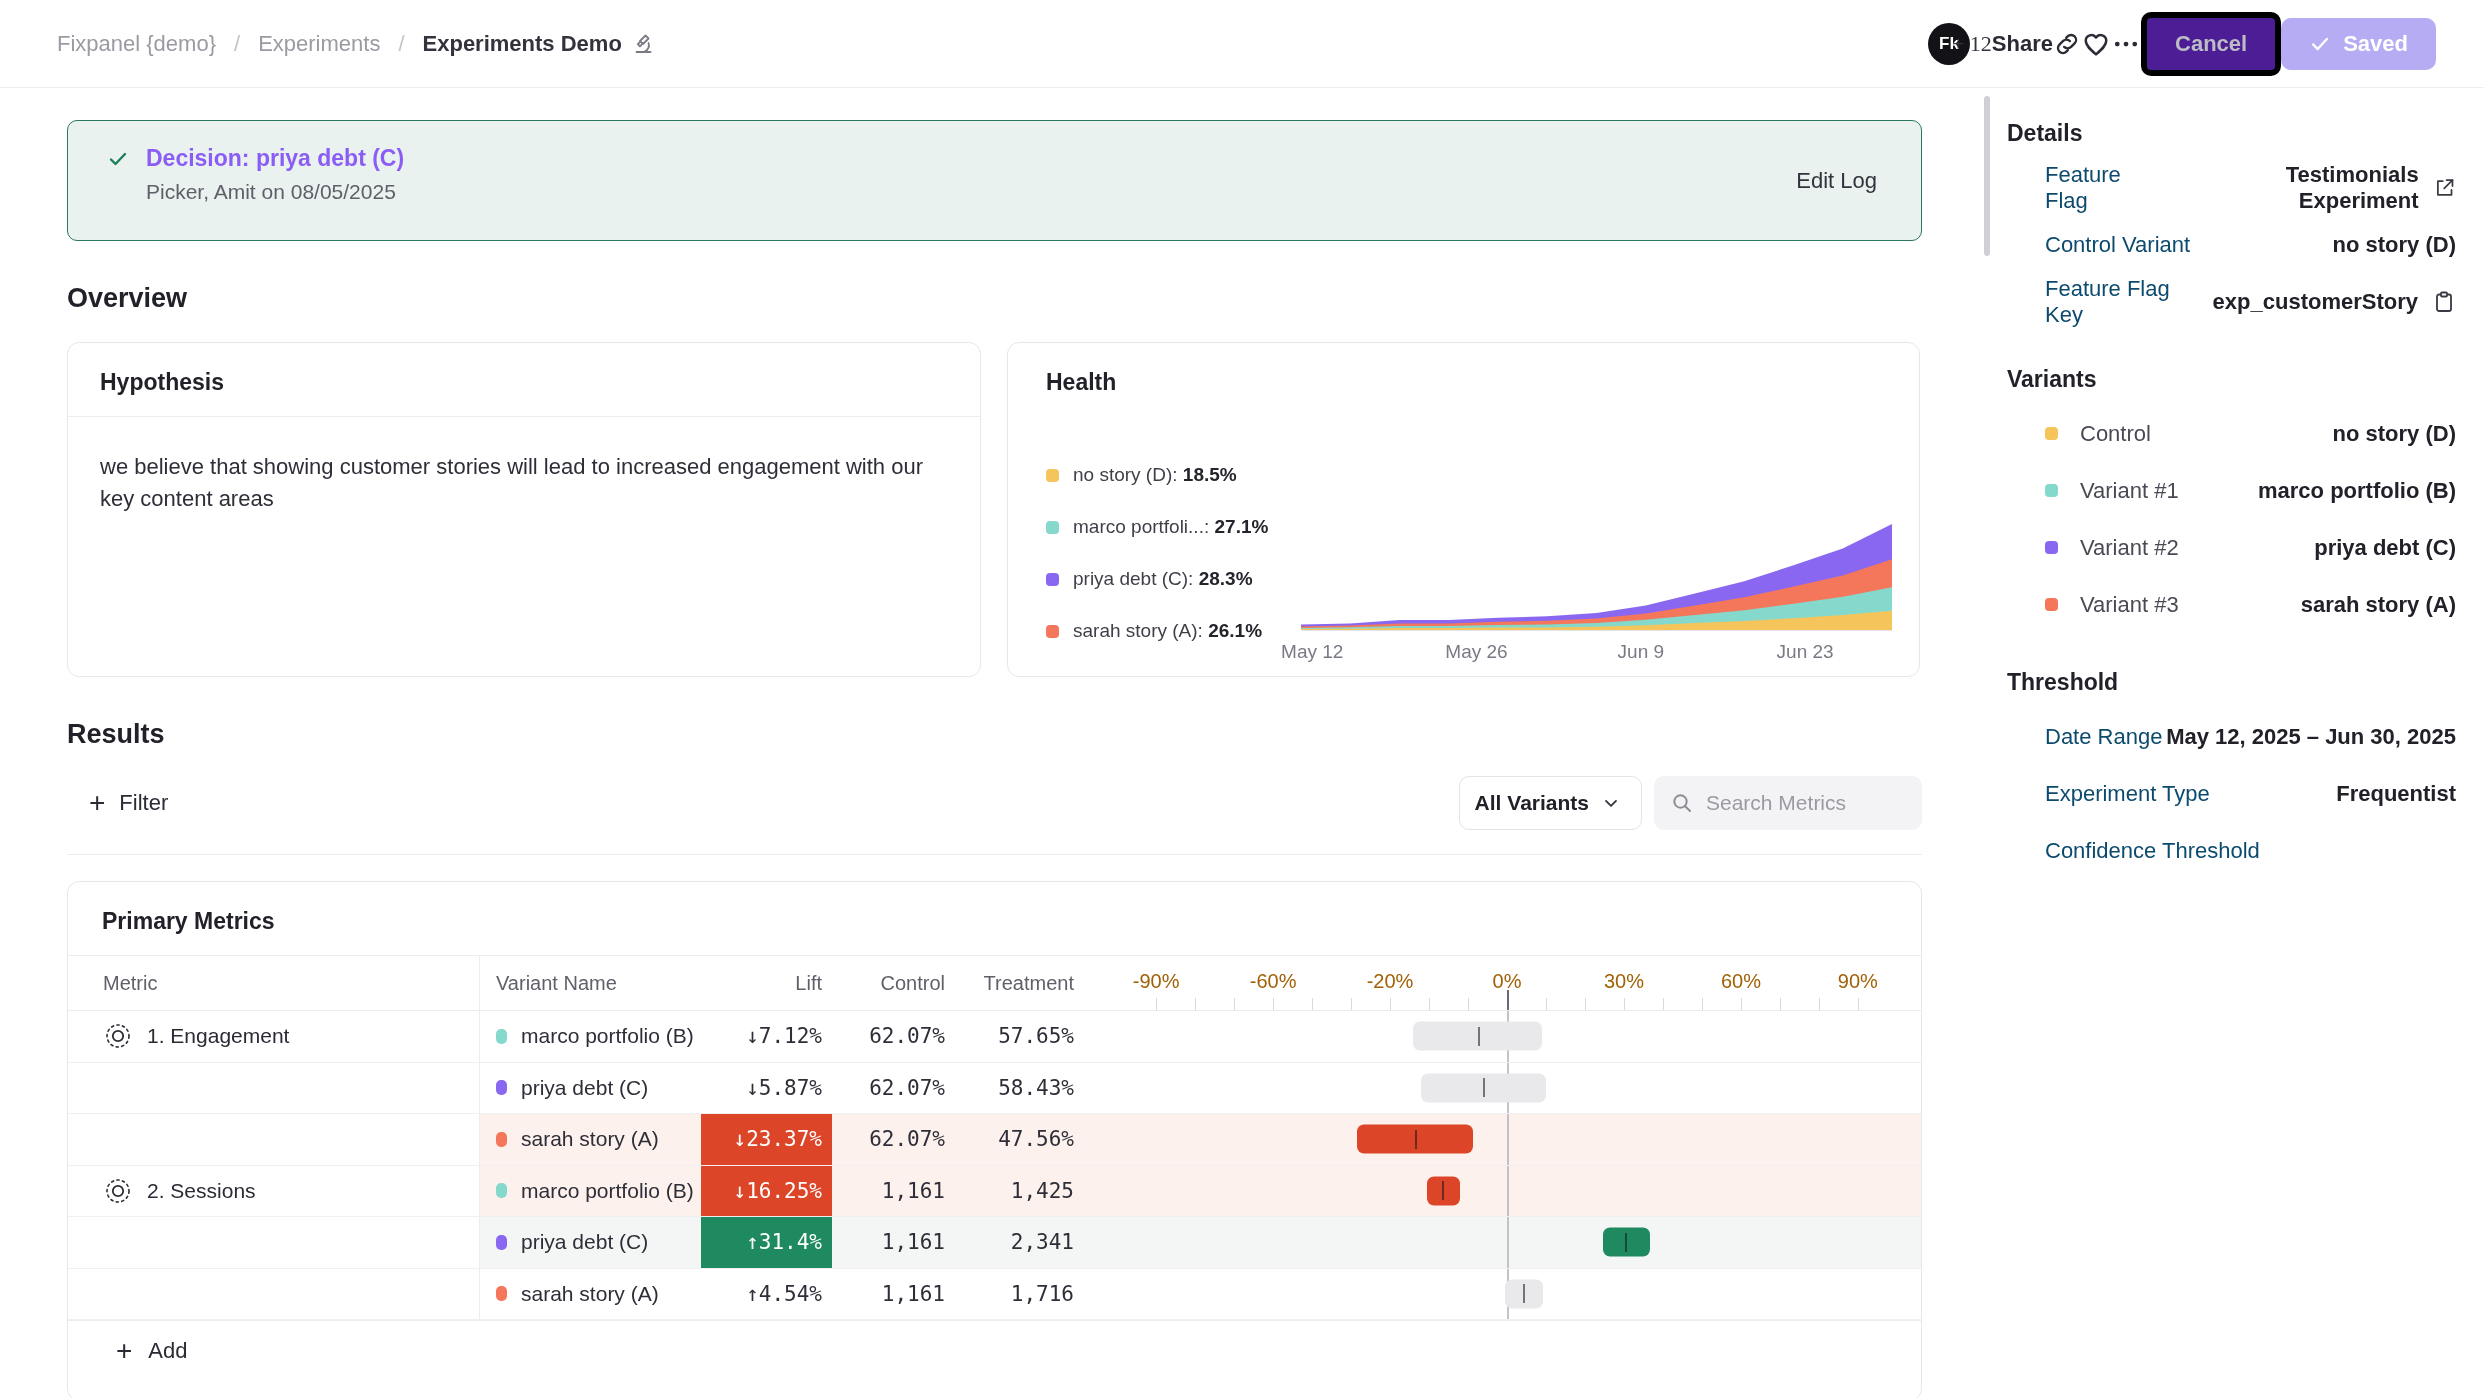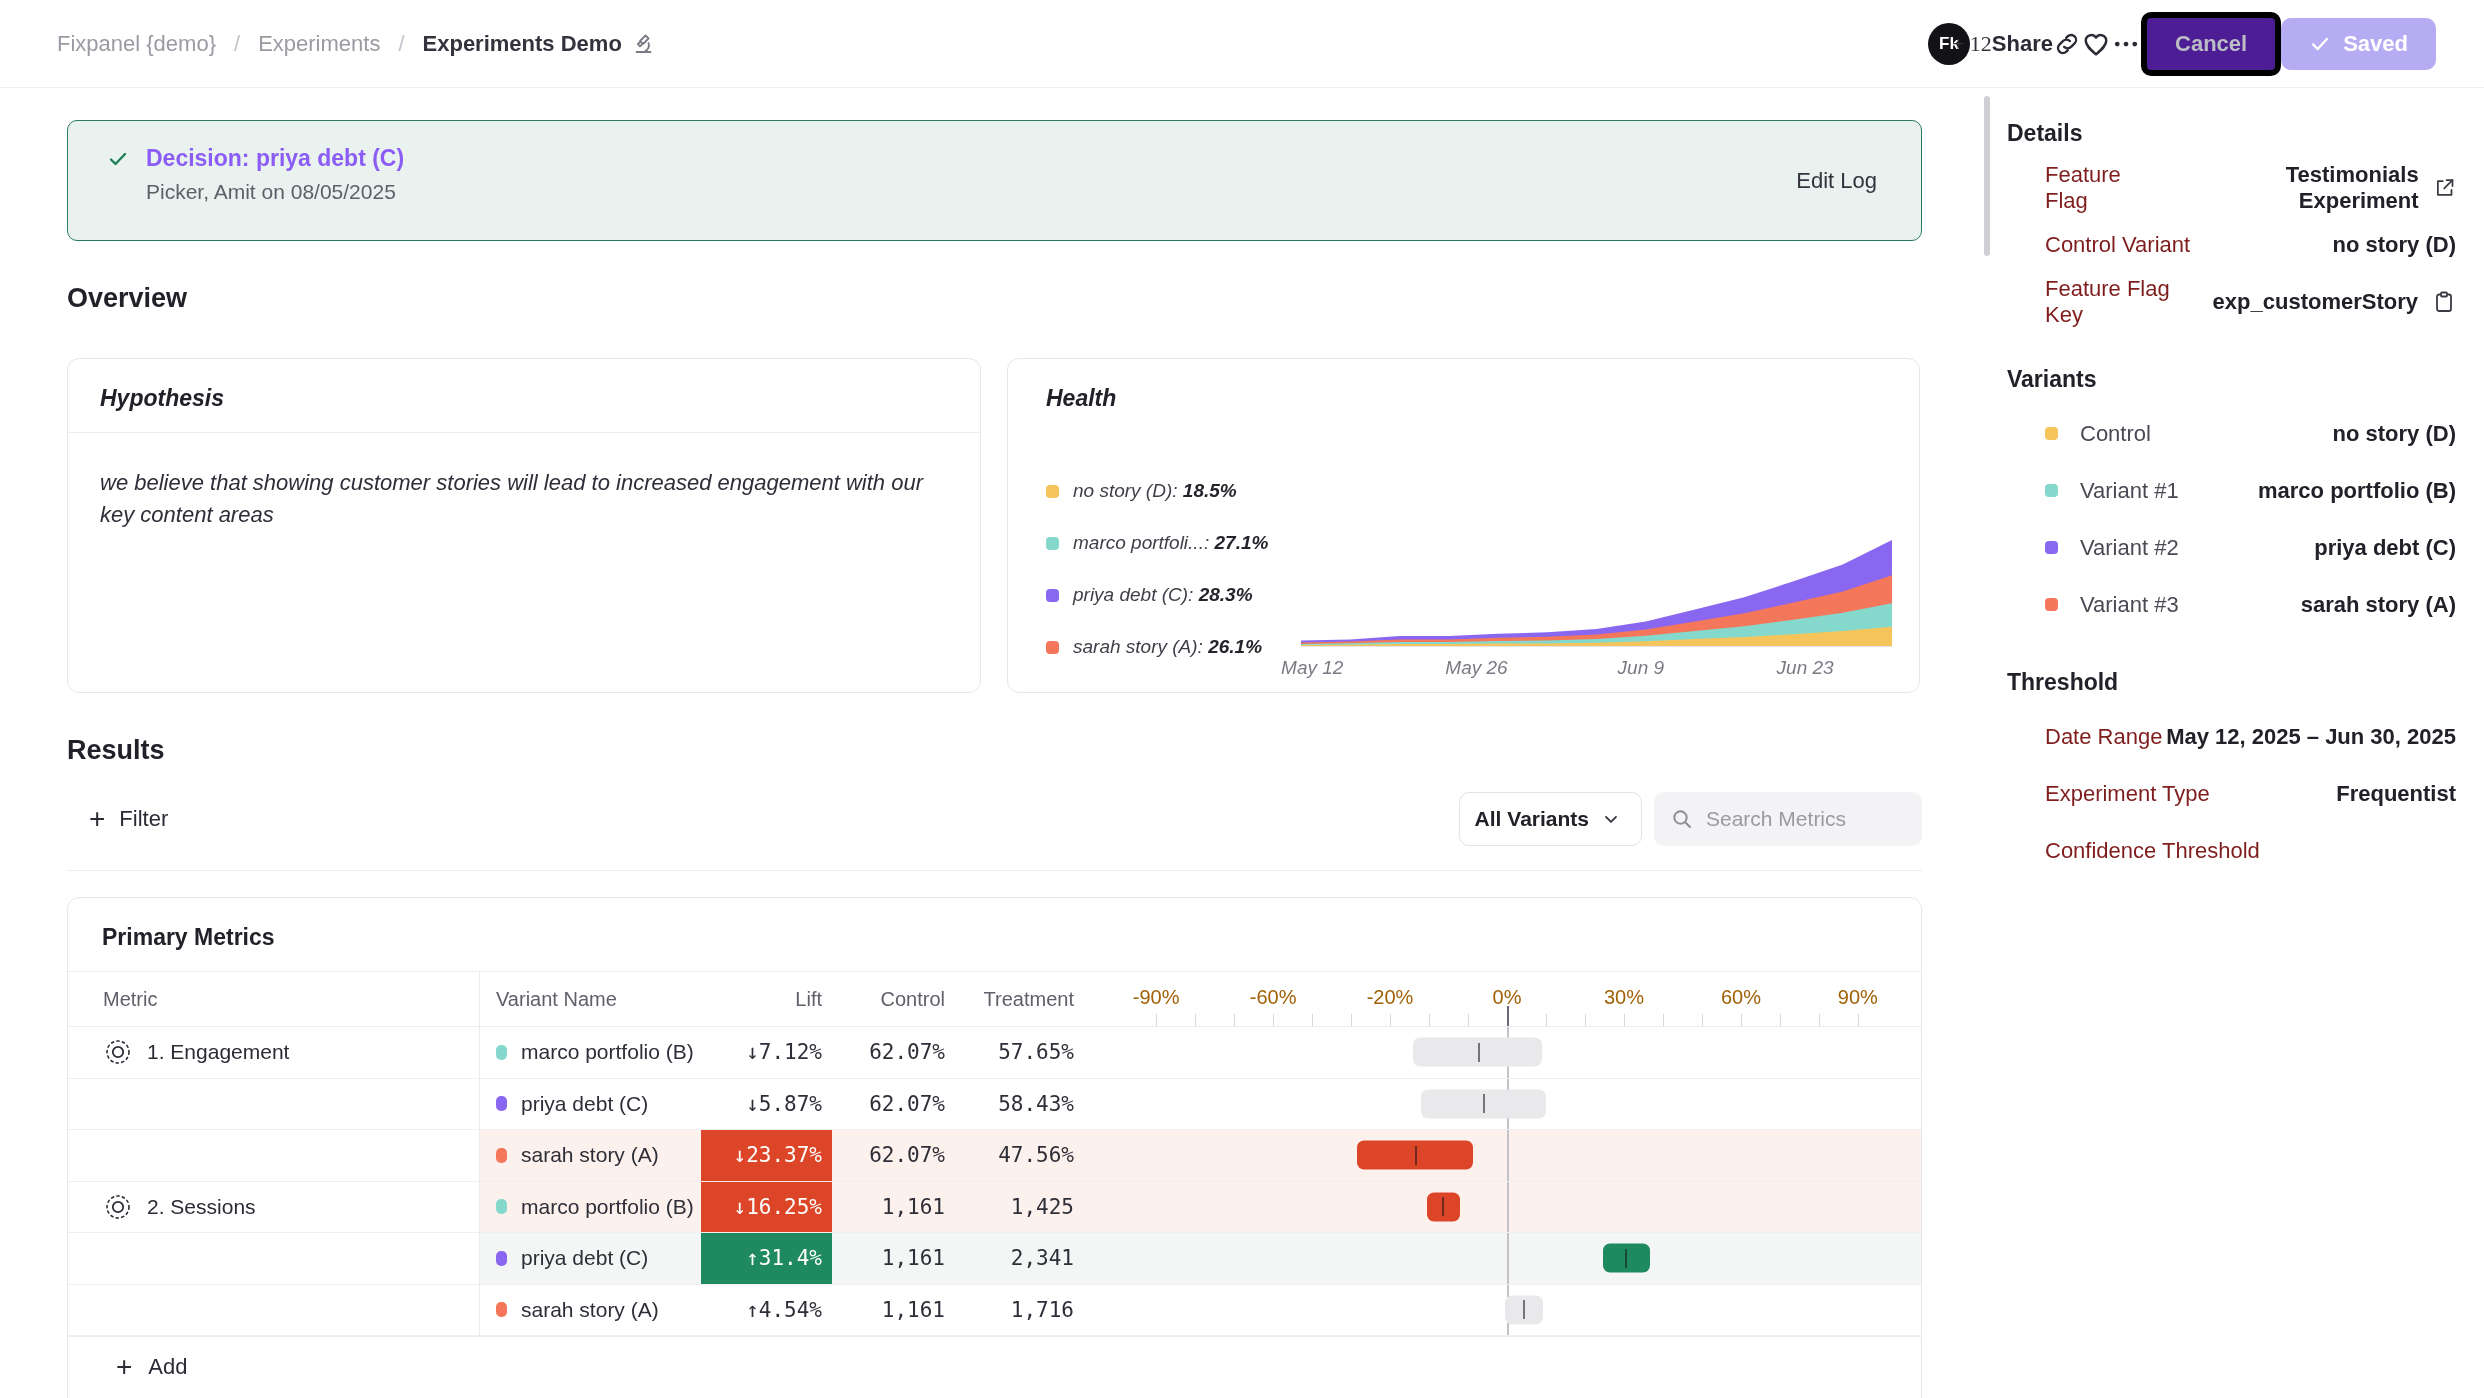--- a/index.html
+++ b/index.html
@@ -35,21 +35,21 @@
             padding:24px 44px 0 38px; }
   .banner-row1 { display:flex; align-items:center; gap:16px; }
   .banner-title { font-size:23px; font-weight:700; color:#8b5cf6; }
   .banner-sub { margin:8px 0 0 40px; font-size:21px; color:#5f5f6a; }
   .banner-action { position:absolute; right:44px; top:50%; transform:translateY(-50%);
                    font-size:22px; font-weight:500; color:#33333d; background:none; border:none; cursor:pointer; }
 
   .h-overview, .h-results { margin-top:42px; font-size:27px; font-weight:700; color:#212129; }
 
   
-  .cards { display:flex; gap:26px; margin-top:44px;font-style:italic; }
+  .cards { display:flex; gap:26px; margin-top:28px; }
   .card { background:#fff; border:1px solid #e7e7ea; border-radius:12px; }
   .card-hypo { width:914px; height:335px; }
   .card-health { width:913px; height:335px; padding:0 27px 0 0; }
   .card-title { font-size:23px; font-weight:700; color:#212129; padding:26px 32px 20px 32px; }
   .card-hypo .card-title { border-bottom:1px solid #ededf0; }
   .hypo-body { padding:34px 40px 0 32px; font-size:22px; line-height:1.45; color:#2e2e38; }
 
   .health-flex { display:flex; padding-left:38px; }
   .legend { width:255px; margin-top:48px; display:flex; flex-direction:column; gap:30px; }
   .leg-item { display:flex; align-items:center; gap:14px; font-size:19px; color:#3f3f49; }
@@ -102,21 +102,21 @@
   .ci-bar .mk { position:absolute; top:50%; transform:translate(-50%,-50%); width:2px; height:19px; background:rgba(20,20,25,.55); }
   .bg-negative { background:#fcf1ed; }
   .bg-positive { background:#f4f6f5; }
   .add-row { display:flex; align-items:center; gap:16px; height:60px; padding-left:48px; border-top:1px solid #ececef;
              font-size:22px; font-weight:500; color:#2b2b35; background:none; border-left:none; border-right:none; border-bottom:none; width:100%; cursor:pointer; font-family:inherit; }
 
   
   .side h3 { font-size:23px; font-weight:700; color:#212129; }
   .side-rows { margin-top:12px; }
   .side-row { display:flex; align-items:center; height:57px; padding-left:38px; }
-  .side-label { font-size:22px; color:#7f1d1d; display:flex; align-items:center; gap:22px; }
+  .side-label { font-size:22px; color:#0c4a6e; display:flex; align-items:center; gap:22px; }
   .side-value { margin-left:auto; font-size:22px; font-weight:700; color:#212129; display:flex; align-items:center; gap:14px; text-align:right; }
   .side-section { margin-top:36px; }
   .svg-ic { display:block; }
 </style>
 </head>
 <body>
 
 <div class="page">
 
   <div class="topbar">

